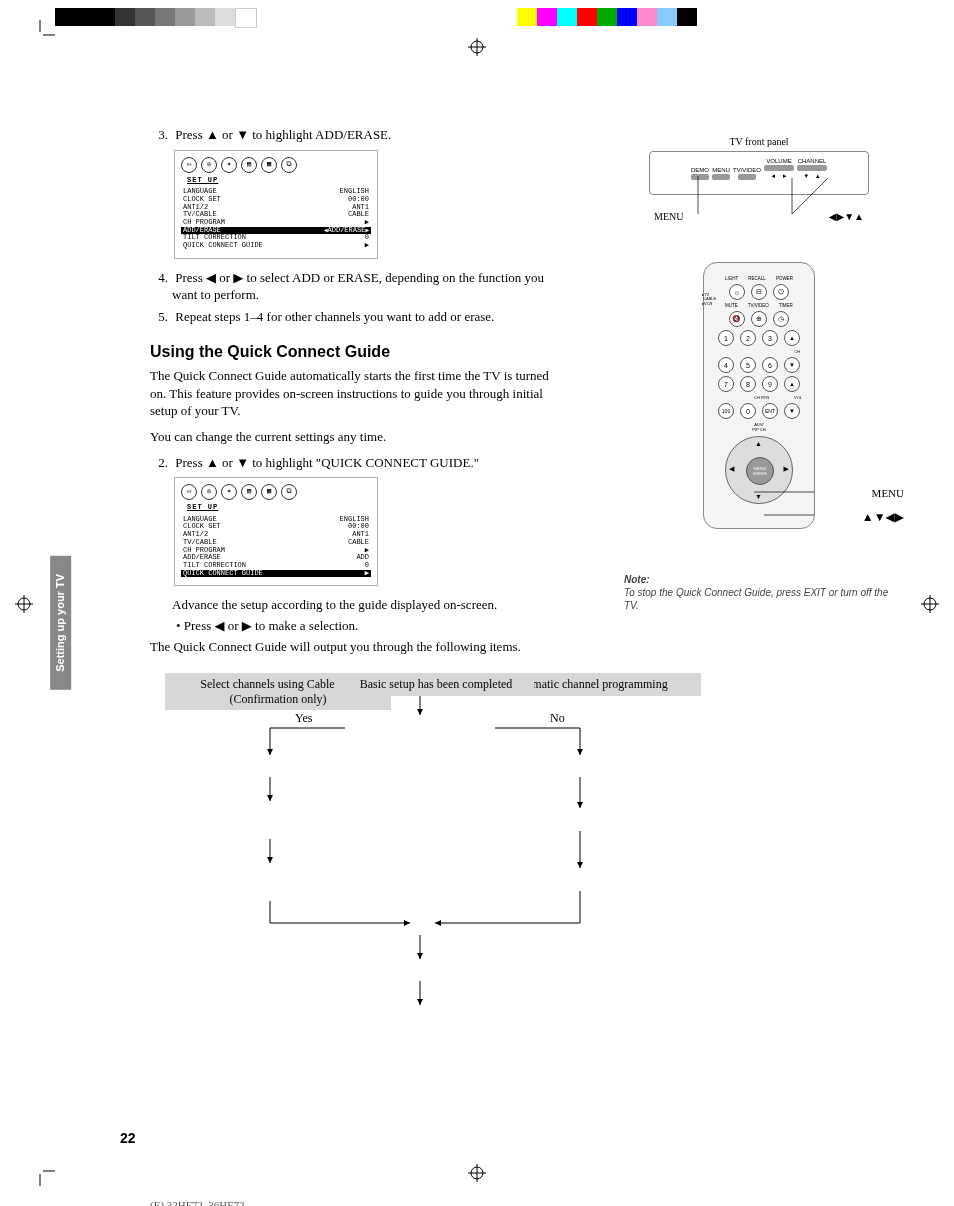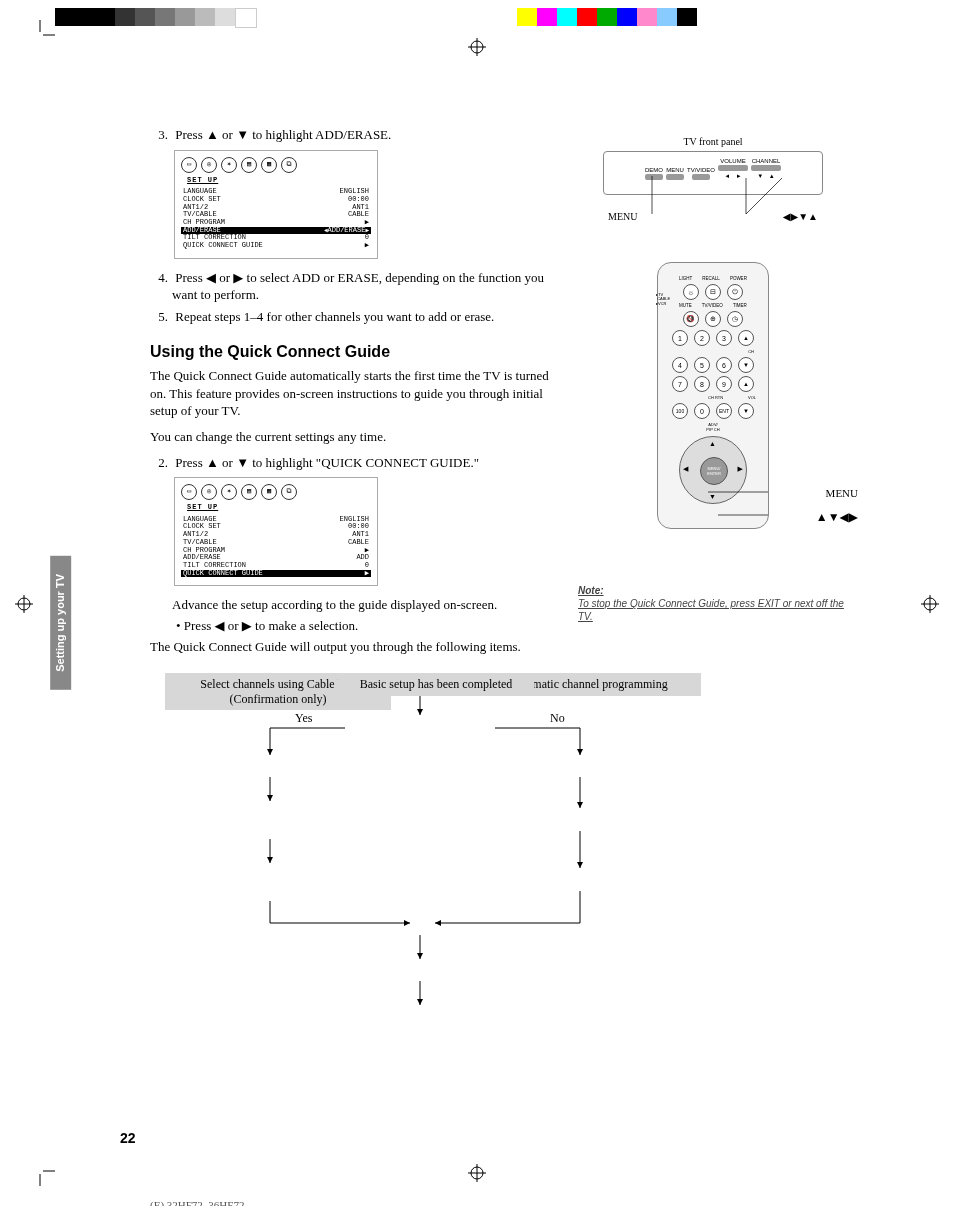--- a/index.html
+++ b/index.html
@@ -30,20 +30,21 @@
   .reg-top { top:38px; }
   .reg-bot { bottom:20px; }
   .page {
     position: relative;
     padding: 100px 60px 40px 150px;
     min-height: 1060px;
   }
   .two-col {
     display: flex;
     gap: 28px;
+    justify-content: space-between;
   }
   .left-col { width: 400px; }
   .right-col { width: 270px; padding-top:10px; }
   .step {
     padding-left: 22px;
     text-indent: -22px;
     margin-bottom: 4px;
     line-height: 1.35;
   }
   .step .num { display:inline-block; width:18px; text-align:right; margin-right:4px; }
@@ -141,27 +142,26 @@
   .remote .nav {
     width:66px; height:66px; border:1px solid #666; border-radius:50%;
     margin:4px auto; position:relative; background:#ddd;
   }
   .remote .nav-center {
     position:absolute; top:20px; left:20px; width:26px; height:26px;
     border:1px solid #555; border-radius:50%; background:#999;
     display:flex; align-items:center; justify-content:center; font-size:4px; color:#fff;
   }
   .note-block {
-    margin-top:55px;
+    margin-top:44px;
     font-family: Arial, sans-serif;
     font-size:10px;
     font-style:italic;
     color:#444;
     line-height:1.3;
-    text-decoration:underline;
   }
   .note-block .nt { font-weight:bold; }
   
   .flow {
     position:relative;
     width: 560px;
     height: 370px;
     margin-top:10px;
   }
   .fbox {
@@ -456,21 +456,21 @@
         <div style="position:absolute;right:-10px;top:225px;font-size:11px">MENU</div>
         <div style="position:absolute;right:-10px;top:248px;font-size:12px">▲▼◀▶</div>
         <svg style="position:absolute;top:220px;left:130px" width="100" height="40">
           <line x1="0" y1="10" x2="60" y2="10" stroke="#000" stroke-width="0.7"></line>
           <line x1="10" y1="33" x2="60" y2="33" stroke="#000" stroke-width="0.7"></line>
         </svg>
       </div>
 
       <div class="note-block">
         <div class="nt">Note:</div>
-        <div>To stop the Quick Connect Guide, press EXIT or next off the TV.</div>
+        <div>To stop the Quick Connect Guide, press EXIT or turn off the TV.</div>
       </div>
     </div>
   </div>
 
   <div class="flow">
     <svg class="flow-lines">
       <defs>
           <marker id="ah" markerWidth="8" markerHeight="8" refX="6" refY="3" orient="auto">
             <path d="M0,0 L6,3 L0,6 Z" fill="#000"></path>
           </marker>

